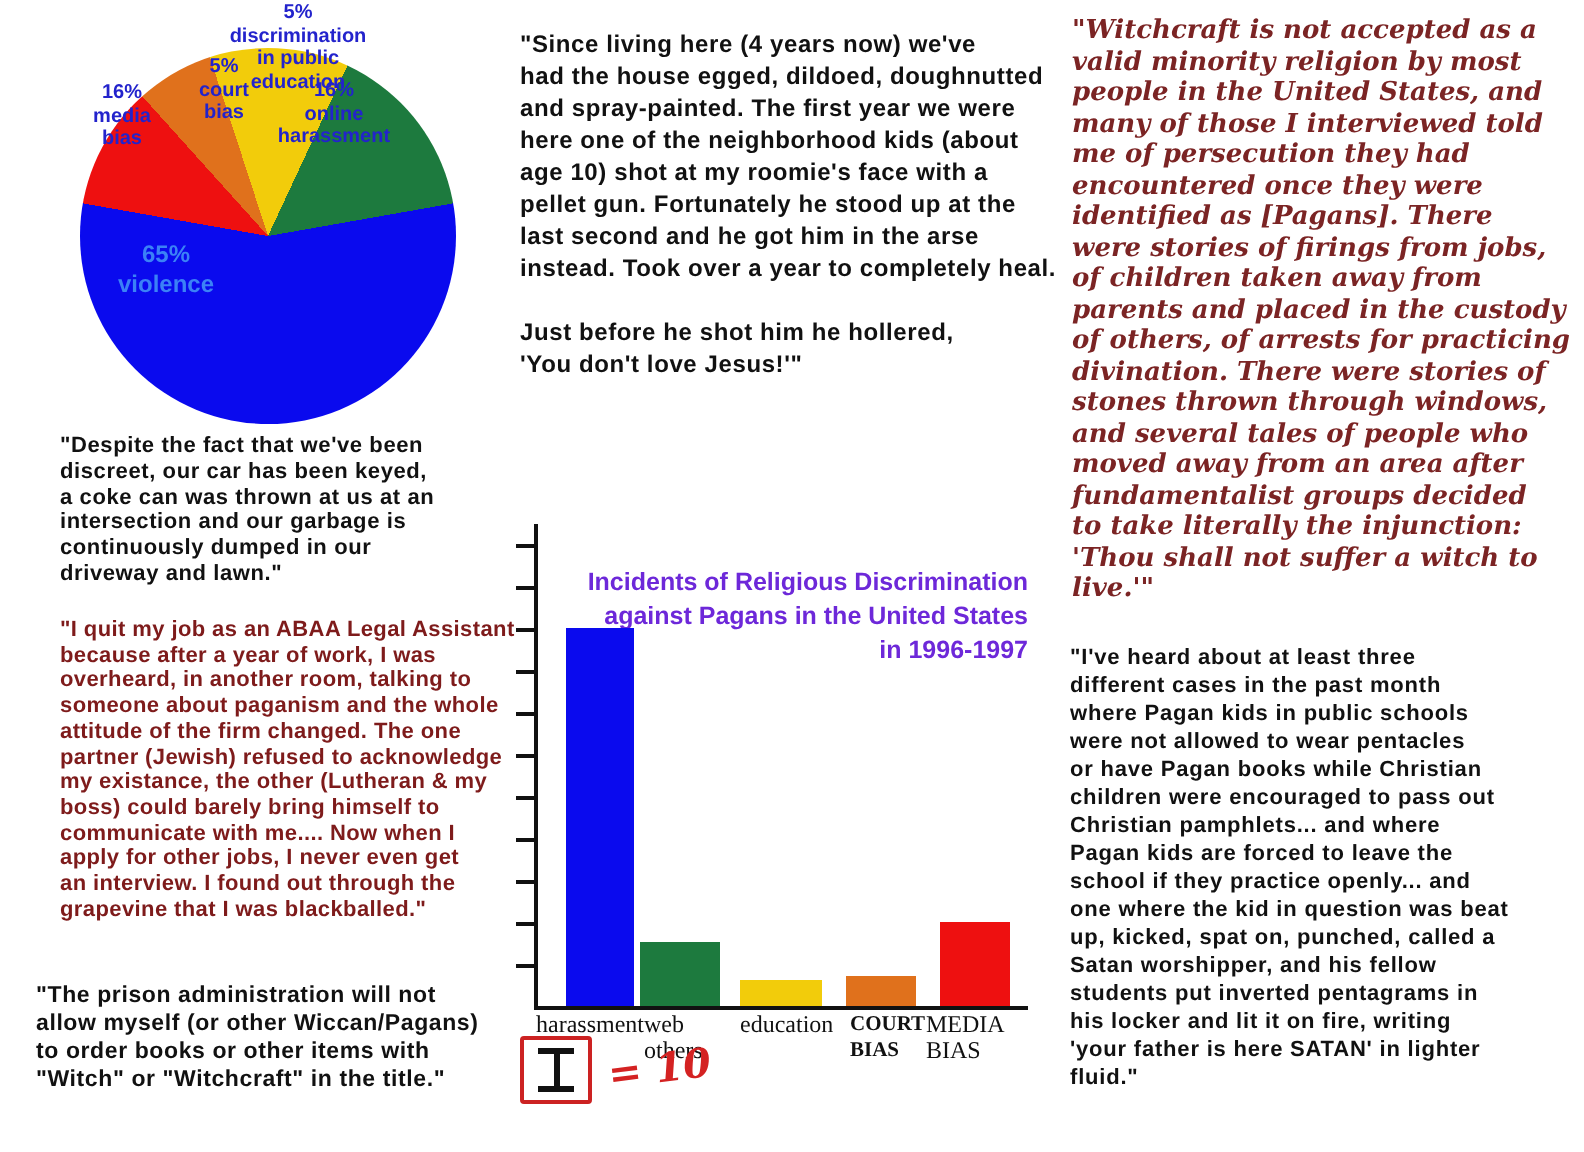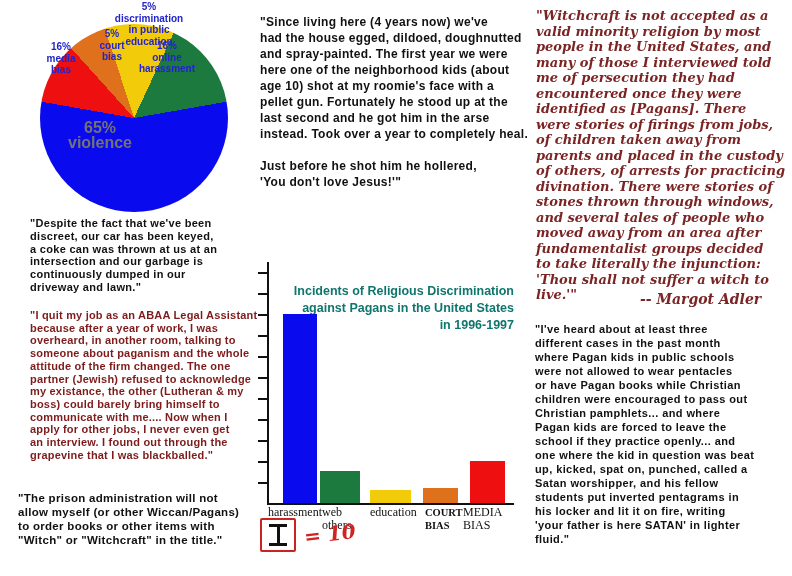--- a/index.html
+++ b/index.html
@@ -13,29 +13,29 @@
   .q-left3{left:18px;top:491px;font-size:11.5px;line-height:14px;letter-spacing:.3px;}
   .q-script{left:536px;top:8px;font-family:"DejaVu Serif",serif;font-style:italic;font-weight:bold;
             font-size:13px;line-height:15.5px;color:#7b2424;white-space:pre;}
   .attribution{left:640px;top:291px;font-family:"DejaVu Serif",serif;font-style:italic;
                font-weight:bold;font-size:14px;color:#7b2424;white-space:pre;}
   .q-right2{left:535px;top:322px;font-size:11px;line-height:14px;letter-spacing:.4px;}
   
   .pie{left:40px;top:24px;width:188px;height:188px;border-radius:50%;}
   .pie-label{white-space:pre;text-align:center;font-weight:bold;font-size:10px;line-height:11.5px;
              color:#2323cc;}
-  .lbl-violence{left:62px;top:120px;width:76px;font-size:16px;line-height:15px;color:#737373;}
+  .lbl-violence{left:45px;top:120px;width:76px;font-size:12px;line-height:15px;color:#3b82f6;}
   .lbl-media{left:28px;top:41px;width:66px;}
   .lbl-court{left:86px;top:28px;width:52px;}
   .lbl-edu{left:96px;top:1px;width:106px;}
   .lbl-harass{left:128px;top:40px;width:78px;}
   
   .barchart{left:258px;top:260px;width:290px;height:312px;}
   .bc-title{position:absolute;left:28px;top:23px;width:228px;text-align:right;white-space:pre;
-            font-weight:bold;font-size:12.5px;line-height:17px;color:#0f766e;}
+            font-weight:bold;font-size:12.5px;line-height:17px;color:#6d28d9;}
   .y-axis{position:absolute;left:9px;top:2px;width:2px;height:243px;background:#111;}
   .x-axis{position:absolute;left:9px;top:243px;width:247px;height:2px;background:#111;}
   .tick{position:absolute;left:0;width:9px;height:2px;background:#111;}
   .bar{position:absolute;}
   .bar-label{position:absolute;top:246px;white-space:pre;font-family:"Liberation Serif",serif;
              font-size:12px;line-height:13px;color:#111;}
   .bar-label.bold{font-weight:bold;font-size:10.5px;}
   .legend{position:absolute;left:2px;top:258px;display:flex;align-items:flex-start;}
   .legend-box{width:32px;height:30px;border:2px solid #cc2222;border-radius:2px;
               display:flex;align-items:center;justify-content:center;}
@@ -113,21 +113,20 @@
 parents and placed in the custody
 of others, of arrests for practicing
 divination. There were stories of
 stones thrown through windows,
 and several tales of people who
 moved away from an area after
 fundamentalist groups decided
 to take literally the injunction:
 'Thou shall not suffer a witch to
 live.'"</div>
-  <div class="abs attribution">-- Margot Adler</div>
   <div class="abs quote q-right2">"I've heard about at least three
 different cases in the past month
 where Pagan kids in public schools
 were not allowed to wear pentacles
 or have Pagan books while Christian
 children were encouraged to pass out
 Christian pamphlets... and where
 Pagan kids are forced to leave the
 school if they practice openly... and
 one where the kid in question was beat

